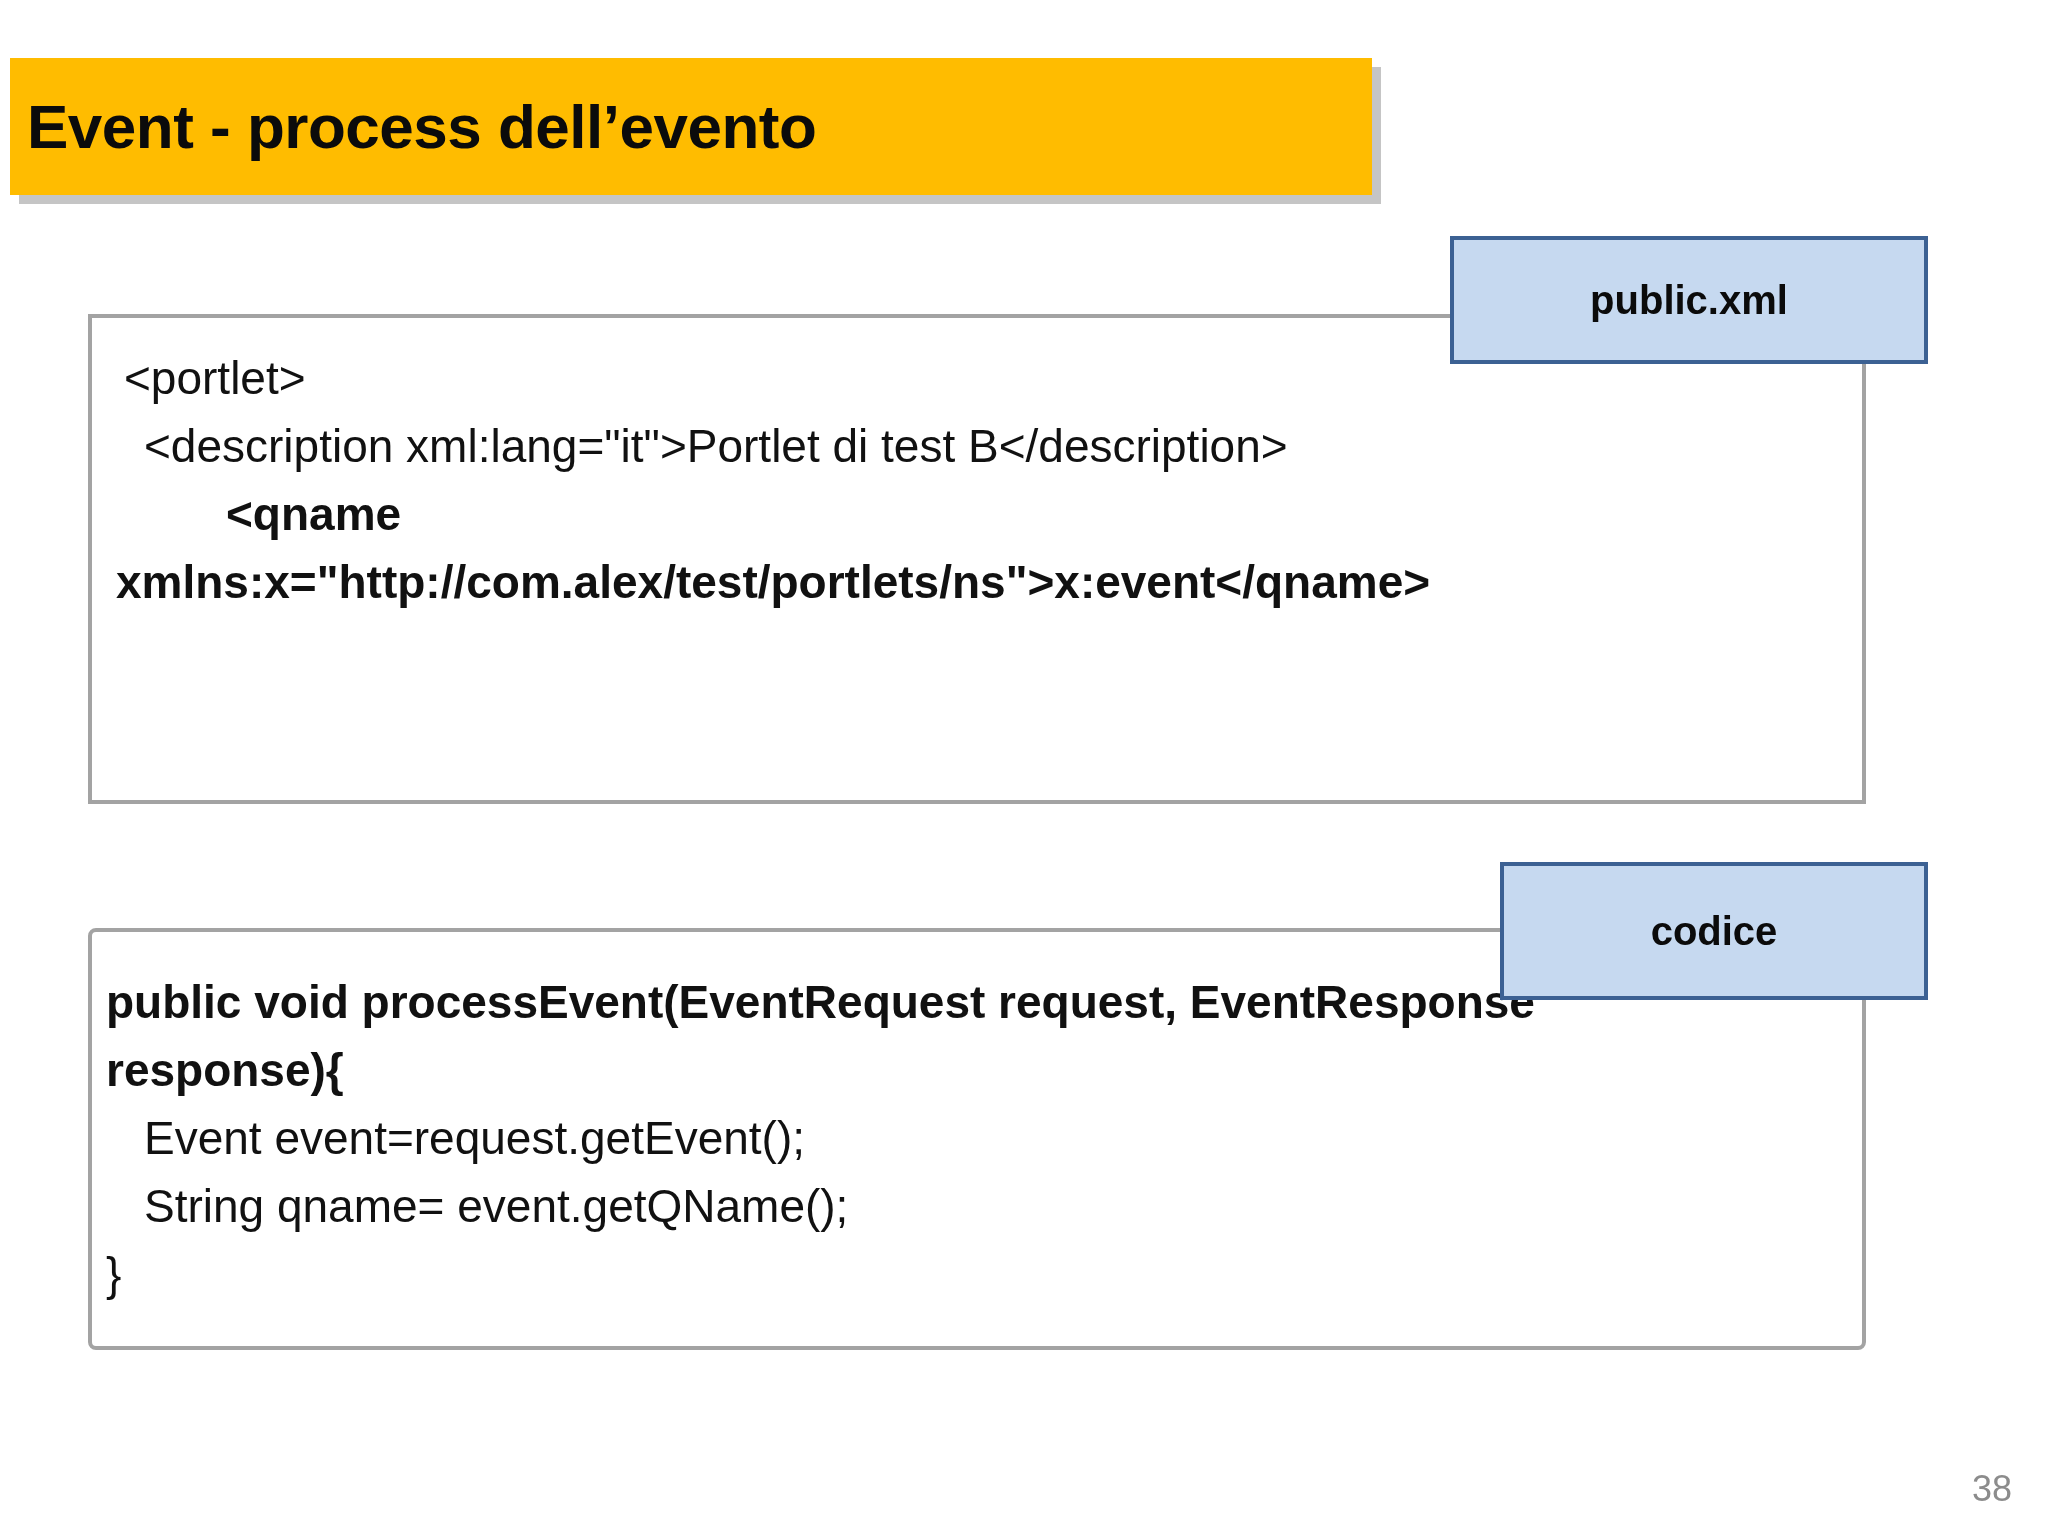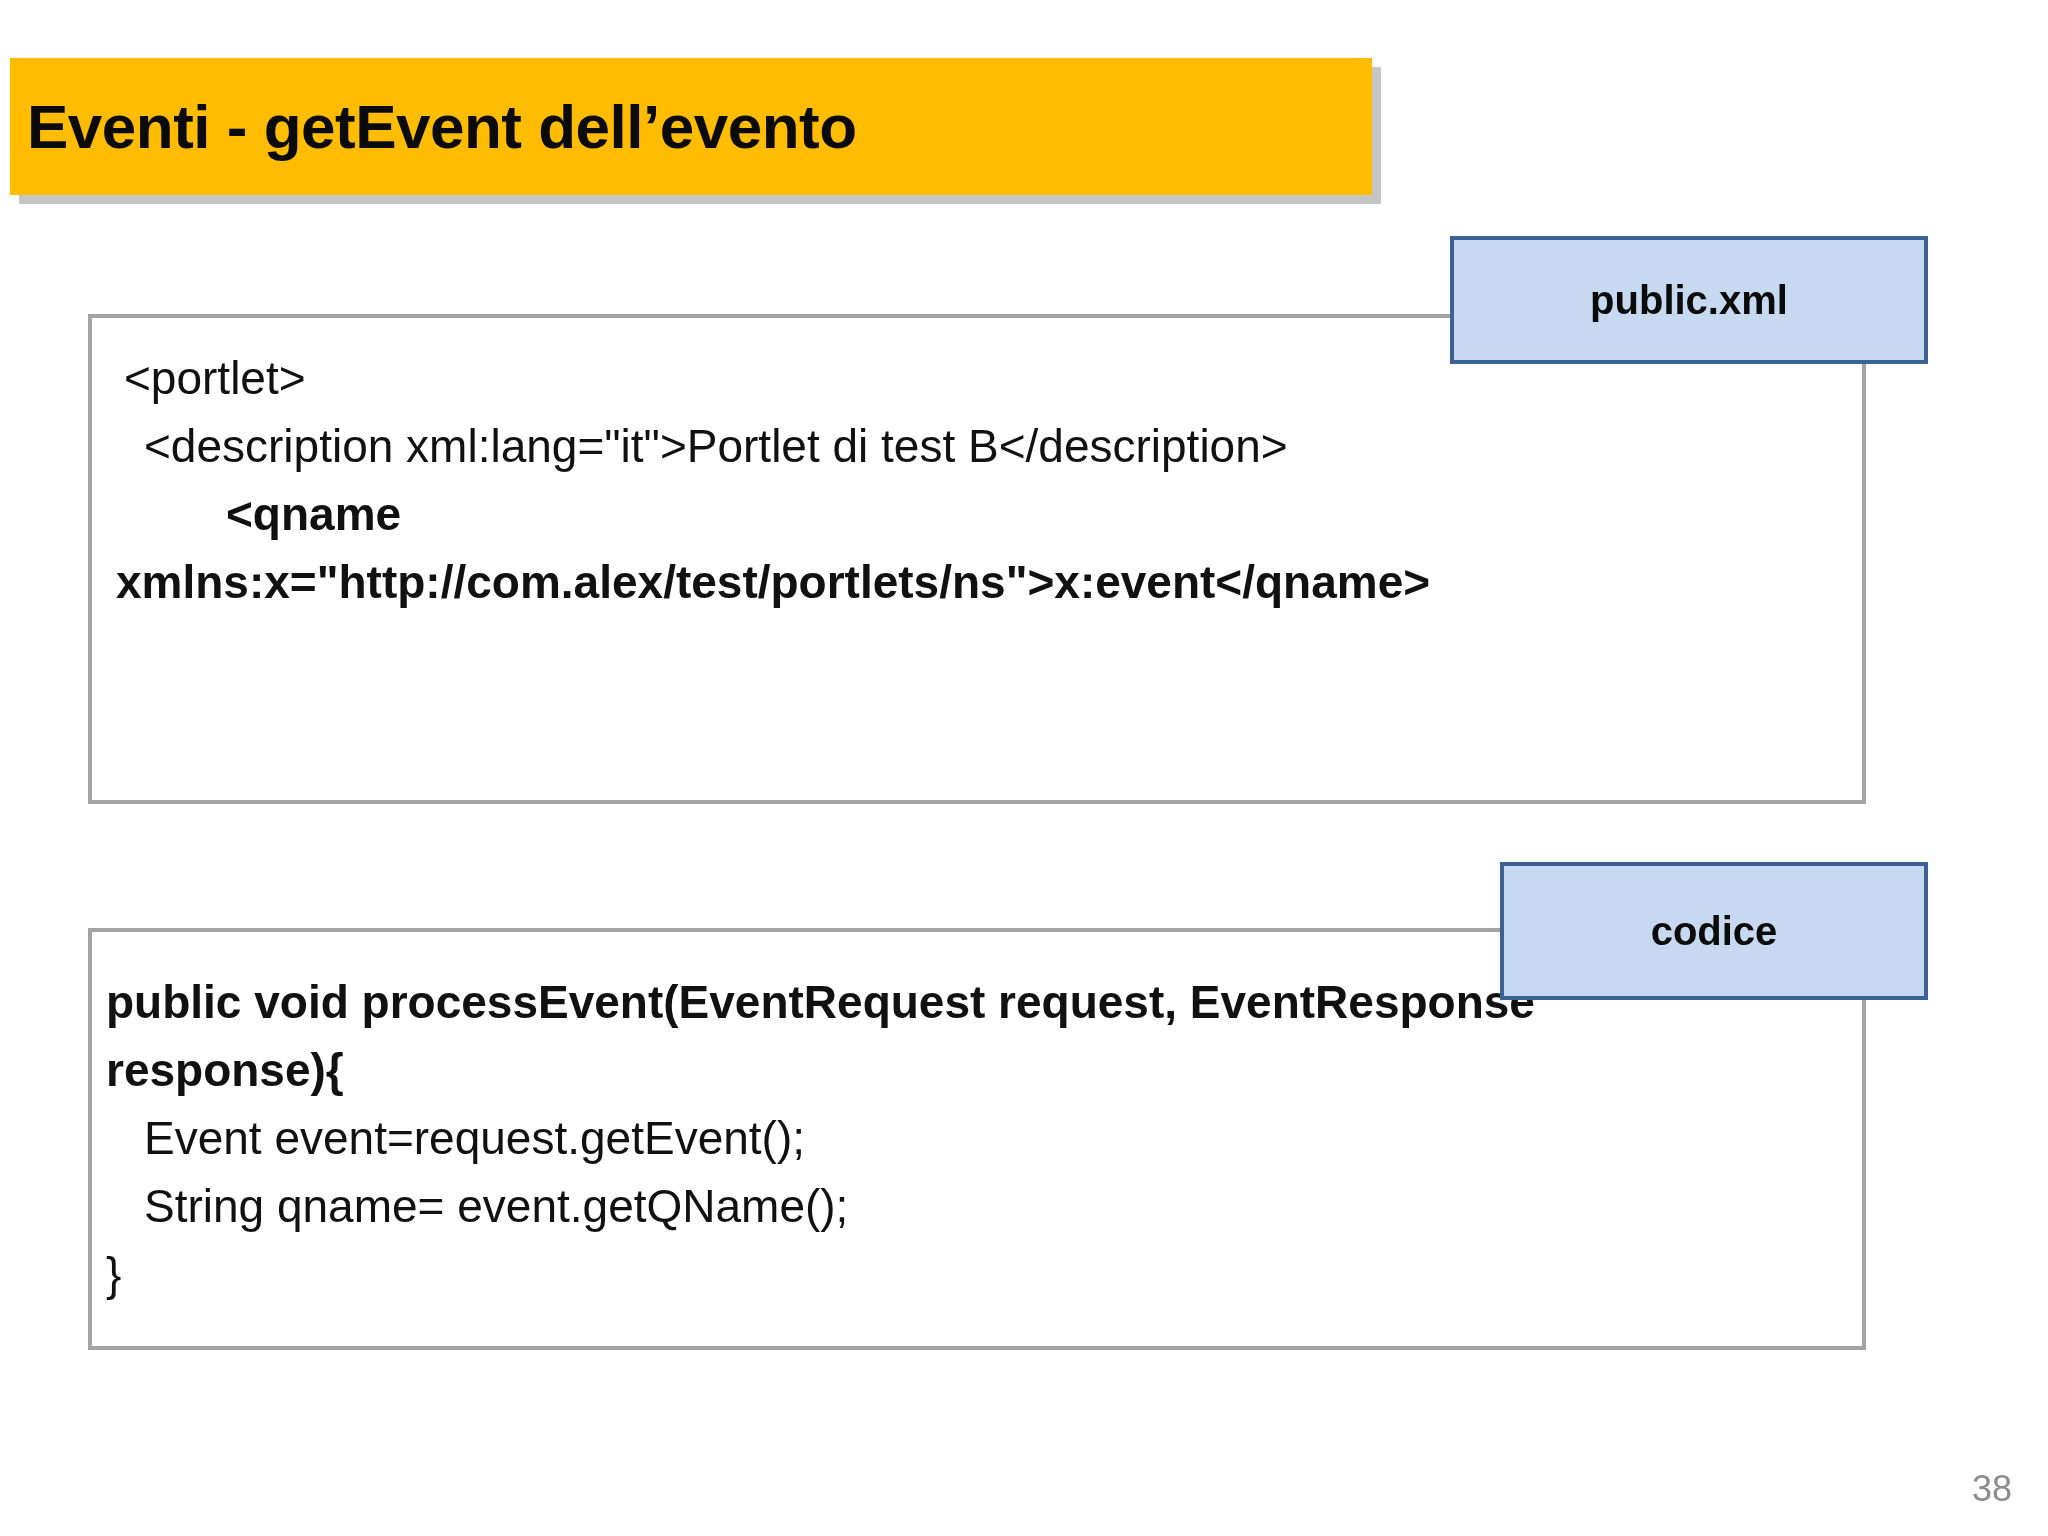--- a/index.html
+++ b/index.html
@@ -66,20 +66,21 @@
     padding: 26px 0 0 24px;
   }
 
   
   #code-box {
     left: 88px;
     top: 928px;
     width: 1778px;
     height: 422px;
     padding: 36px 0 0 14px;
+    border-radius: 8px;
   }
 
   
   .label-tag {
     position: absolute;
     background: #C6D9F0;
     border: 4px solid #3C6193;
     display: flex;
     align-items: center;
     justify-content: center;
@@ -114,21 +115,21 @@
     font-size: 36px;
     color: #8C8C8C;
   }
 </style>
 </head>
 <body>
 
 <div class="slide">
 
   <div class="title-banner">
-    <div class="title-text">Eventi - getEvent dell’evento</div>
+    <div class="title-text">Event - process dell’evento</div>
   </div>
 
   <div class="code-box" id="xml-box">
     <div class="code-line" style="padding-left:8px;">&lt;portlet&gt;</div>
     <div class="code-line" style="padding-left:28px;">&lt;description xml:lang="it"&gt;Portlet di test B&lt;/description&gt;</div>
     <div class="code-line bold" style="padding-left:110px;">&lt;qname</div>
     <div class="code-line bold" style="padding-left:0px;">xmlns:x="http://com.alex/test/portlets/ns"&gt;x:event&lt;/qname&gt;</div>
   </div>
 
   <div class="label-tag" id="tag-portlet-xml">

